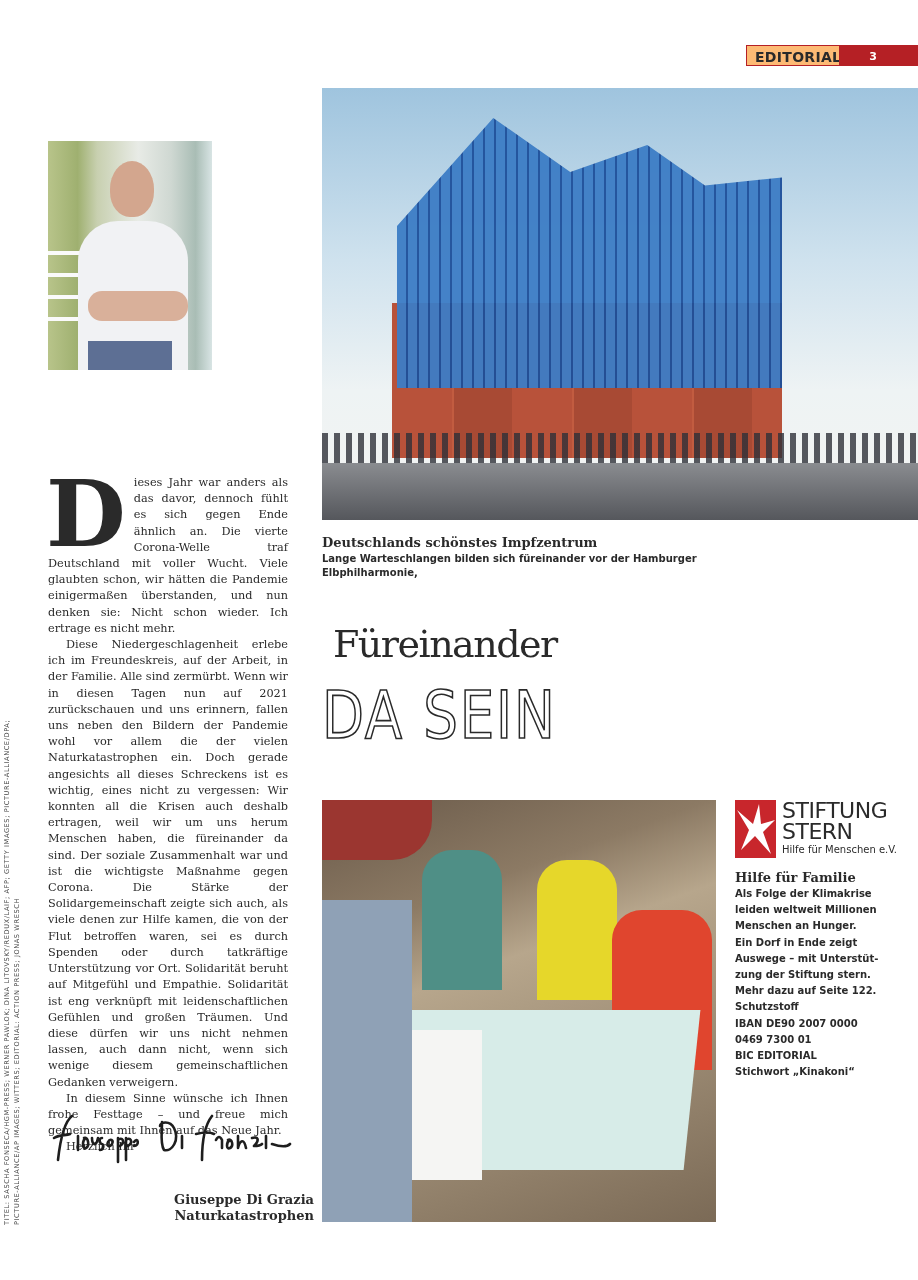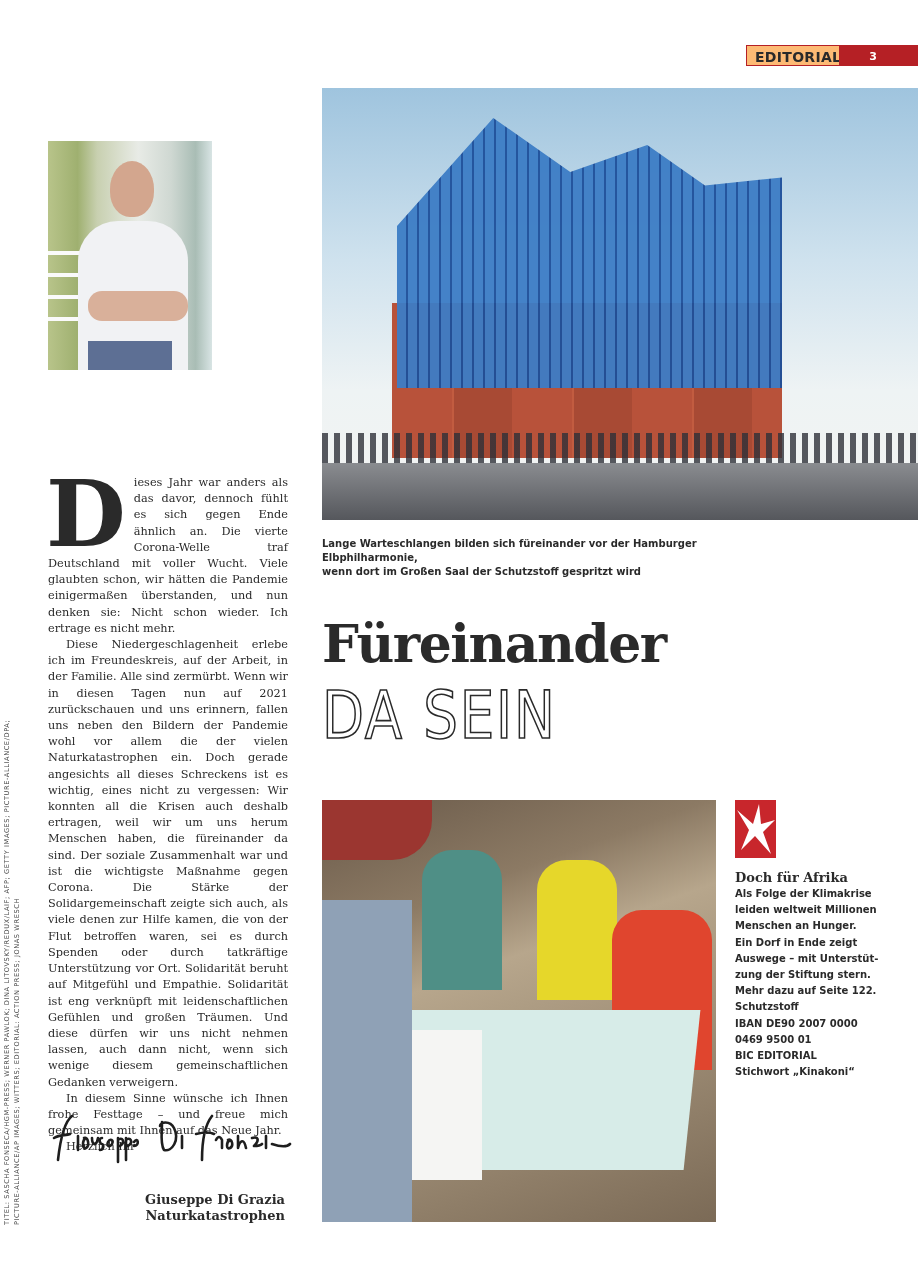--- a/index.html
+++ b/index.html
@@ -27,21 +27,21 @@
     background: repeating-linear-gradient(90deg, #b8523a 0 60px, #c25c40 60px 62px, #a84a34 62px 120px); }
   .photo-top .ground { position: absolute; left: 0; top: 375px; width: 100%; height: 57px; background: linear-gradient(180deg, #8a8c90, #55575c); }
   .photo-top .crowd { position: absolute; left: 0; top: 345px; width: 100%; height: 40px;
     background: repeating-linear-gradient(90deg, #2e3038 0 6px, transparent 6px 12px); opacity: .8; }
 
   .caption { position: absolute; left: 322px; top: 535px; width: 470px; }
   .caption .title { font-family: "DejaVu Serif", serif; font-weight: bold; font-size: 13px; color: #2a2a2a; }
   .caption .text { font-family: "DejaVu Sans", sans-serif; font-weight: bold; font-size: 10px; line-height: 14px; color: #2a2a2a; margin-top: 2px; }
 
   .headline { position: absolute; left: 322px; top: 612px; }
-  .headline .h1 { font-family: "DejaVu Serif", serif; font-weight: bold; font-size: 52px; letter-spacing: -1.5px; line-height: 64px; color: #2a2a2a; }
+  .headline .h1 { font-family: "DejaVu Serif", serif; font-weight: normal; font-size: 38px; letter-spacing: -1.5px; line-height: 64px; color: #2a2a2a; margin-left: 11px; }
   .headline .h2 { font-family: "DejaVu Sans", sans-serif; font-weight: 200; font-size: 66px; line-height: 80px; color: #2a2a2a; letter-spacing: 2px; -webkit-text-stroke: 0; font-stretch: condensed; transform: scaleX(0.92); transform-origin: left; font-weight: normal; color: transparent; -webkit-text-stroke: 1.6px #2a2a2a; }
 
   .article { position: absolute; left: 48px; top: 475px; width: 240px; font-family: "DejaVu Serif", serif; font-size: 11.3px; line-height: 16.2px; color: #2a2a2a; text-align: justify; hyphens: auto; }
   .article p { text-indent: 18px; }
   .article p.first { text-indent: 0; }
   .dropcap { float: left; font-family: "DejaVu Serif", serif; font-weight: bold; font-size: 92px; line-height: 74px; margin: 2px 8px -4px -2px; color: #2a2a2a; }
 
   .signature { position: absolute; left: 52px; top: 1112px; width: 240px; height: 52px; }
   .sign-name { position: absolute; right: 620px; top: 1192px; text-align: right; font-family: "DejaVu Serif", serif; font-weight: bold; font-size: 13px; line-height: 16px; color: #2a2a2a; }
 
@@ -85,23 +85,23 @@
 </div>
 
 <div class="photo-top">
   <div class="brick"></div>
   <div class="glass"></div>
   <div class="crowd"></div>
   <div class="ground"></div>
 </div>
 
 <div class="caption">
+  <div class="title">Deutschlands schönstes Impfzentrum</div>
   <div class="text">
     <div>Lange Warteschlangen bilden sich füreinander vor der Hamburger Elbphilharmonie,</div>
-    <div>wenn dort im Großen Saal der Schutzstoff gespritzt wird</div>
   </div>
 </div>
 
 <div class="headline">
   <div class="h1">Füreinander</div>
   <div class="h2">DA SEIN</div>
 </div>
 
 <div class="article">
   <p class="first">
@@ -114,21 +114,21 @@
 
 <div class="signature">
   <svg width="240" height="52" viewBox="0 0 240 52" fill="none" stroke="#1e1e1e" stroke-width="2.6" stroke-linecap="round" stroke-linejoin="round">
     <path d="M6 48 C8 30, 12 10, 20 4 M2 26 C8 22, 14 24, 18 22"></path>
     <path d="M26 24 l0 14 M32 26 c4 -2 6 8 2 10 c-4 2 -4 -8 0 -10 M40 26 c0 6 4 10 6 0 M50 26 c-4 0 -2 6 0 6 c2 0 2 6 -2 6 M56 30 c2 -4 6 -2 4 2 c-2 4 -6 2 -4 -2"></path>
     <path d="M66 26 l0 24 M66 28 c4 -4 8 2 2 6 M74 26 l0 22 M74 28 c4 -4 8 2 2 6 M82 30 c4 -6 6 4 0 4"></path>
     <path d="M110 10 c0 10 -2 22 2 28 c8 2 16 -10 10 -22 c-4 -8 -14 -6 -14 -2 M130 24 l0 12"></path>
     <path d="M150 48 c0 -18 2 -34 10 -44 M144 22 c8 -2 14 -2 18 0 M164 28 c2 -4 4 -4 6 0 l0 8 M176 28 c4 -2 6 6 2 8 c-4 2 -4 -6 0 -8 M186 24 l0 12 c2 -8 6 -10 8 0 M200 26 c6 -2 8 2 2 8 c4 0 6 0 8 -2 M214 24 l0 12 M220 32 c6 2 14 4 18 0"></path>
   </svg>
 </div>
-<div class="sign-name" style="left:137px; right:auto; width:148px;text-align:right;">
+<div class="sign-name" style="left:166px; right:auto; width:148px;text-align:right;">
   <div>Giuseppe Di Grazia</div>
   <div>Naturkatastrophen</div>
 </div>
 
 <div class="credits">
   <div>TITEL: SASCHA FONSECA/HGM-PRESS; WERNER PAWLOK; DINA LITOVSKY/REDUX/LAIF; AFP; GETTY IMAGES; PICTURE-ALLIANCE/DPA;</div>
   <div>PICTURE-ALLIANCE/AP IMAGES; WITTERS; EDITORIAL: ACTION PRESS; JONAS WRESCH</div>
 </div>
 
 <div class="photo-bottom">
@@ -140,29 +140,34 @@
   <div class="p4"></div>
   <div class="cap"></div>
 </div>
 
 <div class="logo">
   <div class="box">
     <svg width="41" height="58" viewBox="0 0 41 58">
       <polygon points="2,10 18,24 24,4 26,24 40,20 28,32 36,54 20,36 6,50 14,30" fill="#ffffff"></polygon>
     </svg>
   </div>
+  <div class="text">
+    <div class="l1">STIFTUNG</div>
+    <div class="l1">STERN</div>
+    <div class="l3">Hilfe für Menschen e.V.</div>
+  </div>
 </div>
 
 <div class="sidebar">
-  <div class="t">Doch für Afrika</div>
+  <div class="t">Hilfe für Familie</div>
   <div class="line">Als Folge der Klimakrise</div>
   <div class="line">leiden weltweit Millionen</div>
   <div class="line">Menschen an Hunger.</div>
   <div class="line">Ein Dorf in Ende zeigt</div>
   <div class="line">Auswege – mit Unterstüt-</div>
   <div class="line">zung der Stiftung stern.</div>
   <div class="line">Mehr dazu auf Seite 122.</div>
   <div class="line">Schutzstoff</div>
   <div class="line">IBAN DE90 2007 0000</div>
-  <div class="line">0469 9500 01</div>
+  <div class="line">0469 7300 01</div>
   <div class="line">BIC EDITORIAL</div>
   <div class="line">Stichwort „Kinakoni“</div>
 </div>
 
 </body></html>

